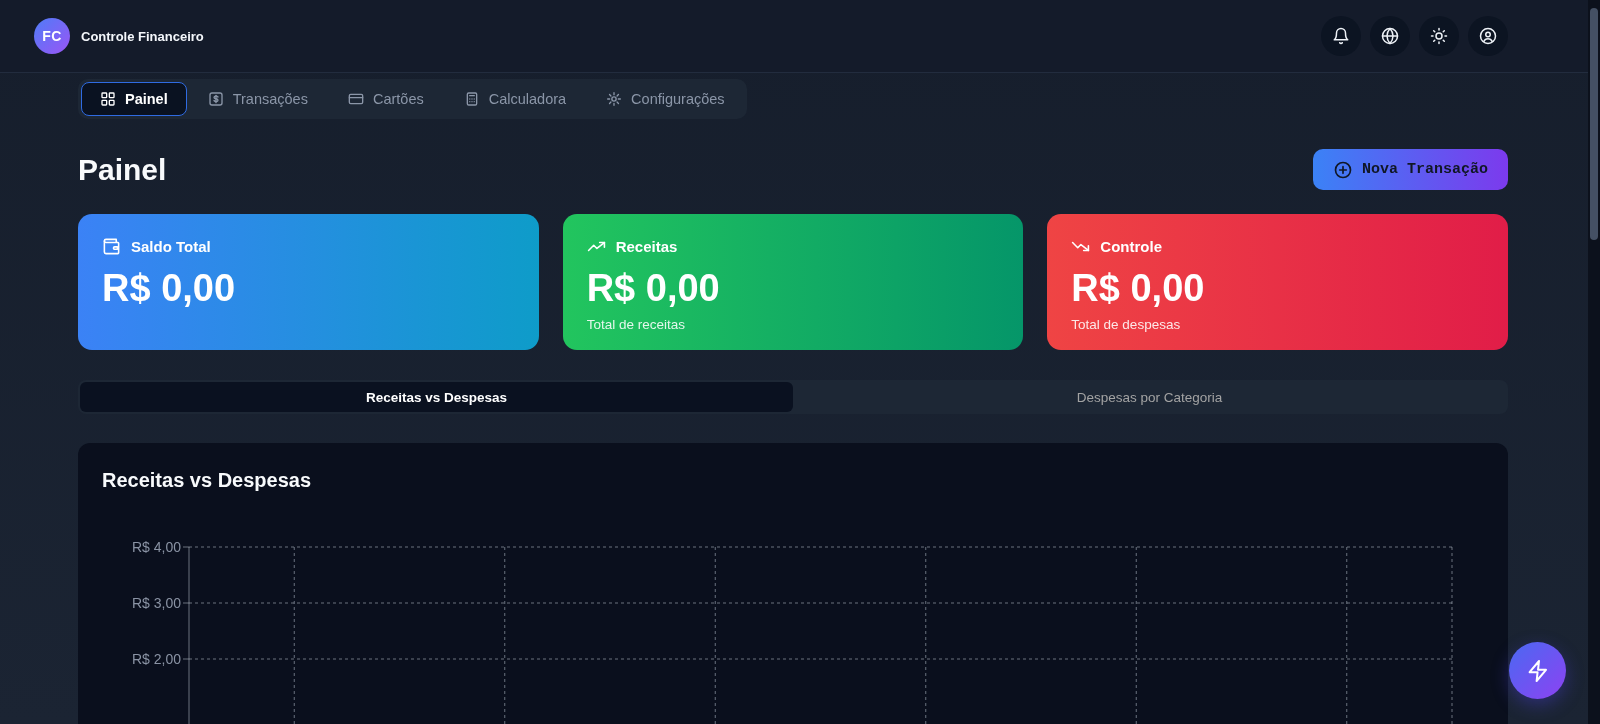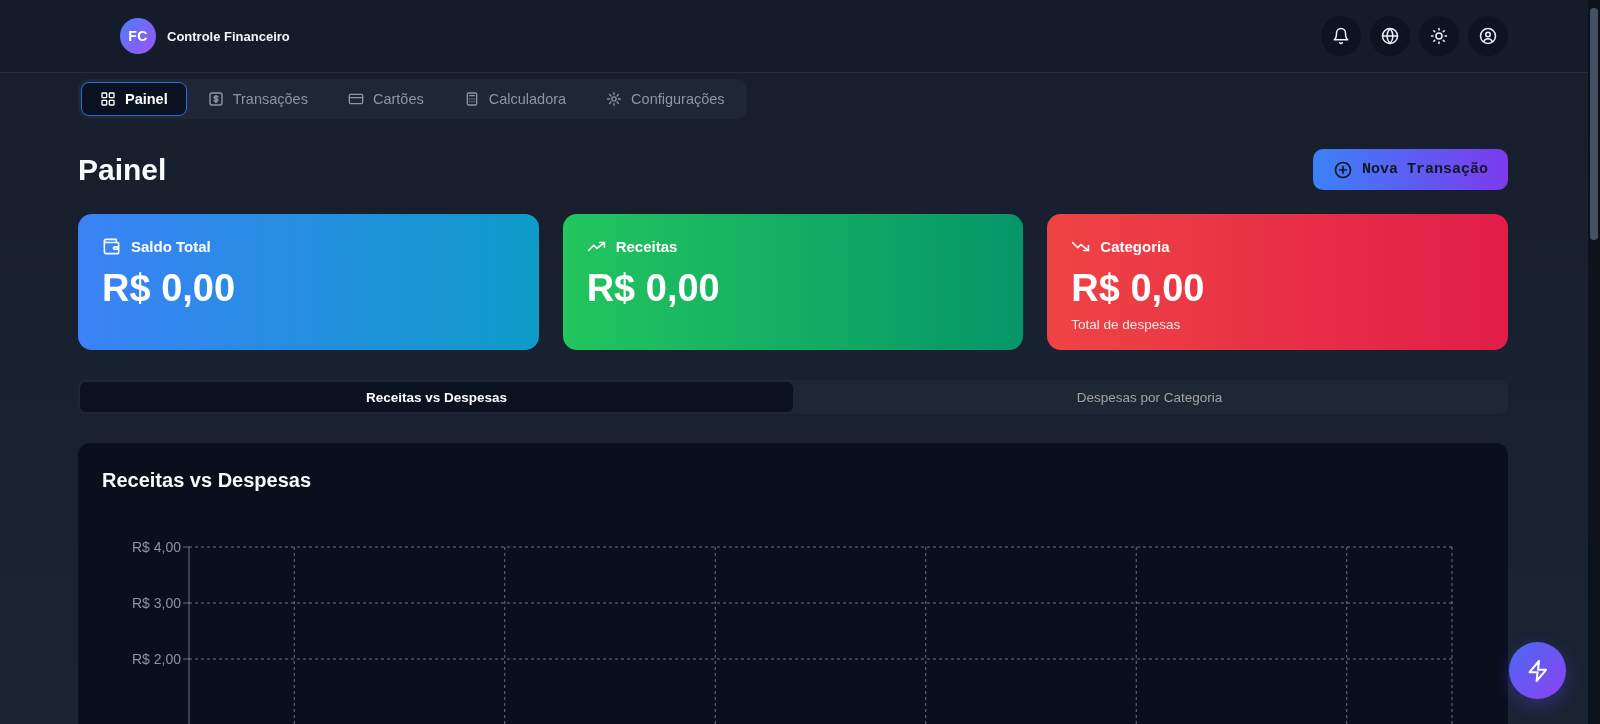--- a/index.html
+++ b/index.html
@@ -8,21 +8,21 @@
     font-family:"Liberation Sans", sans-serif;
     background:linear-gradient(180deg,#161e2c 0%, #1b2433 100%);
     color:#e5e9f0;
     position:relative;
   }
   svg.ic { display:block; }
 
   
   .header {
     height:73px; display:flex; align-items:center;
-    padding:0 92px 0 120px;
+    padding:0 92px 0 34px;
     background:#141b2a; border-bottom:1px solid #222c3e;
   }
   .brand-logo {
     width:36px; height:36px; border-radius:50%;
     background:linear-gradient(135deg,#4f7cf7,#9a55f5);
     display:flex; align-items:center; justify-content:center;
     color:#fff; font-weight:bold; font-size:14px; letter-spacing:.3px;
   }
   .app-title { margin-left:11px; font-size:13px; font-weight:bold; color:#f4f7fb; }
   .header-actions { margin-left:auto; display:flex; gap:9px; }
@@ -242,31 +242,32 @@
       <div class="card-head">
         <span>
           <svg class="ic" width="19" height="19" viewBox="0 0 24 24" fill="none" stroke="currentColor" stroke-width="2" stroke-linecap="round" stroke-linejoin="round">
             <path d="M2 17l6.5-6.5 4 4L22 7"></path>
               <path d="M16 7h6v6"></path>
           </svg>
         </span>
         <span>Receitas</span>
       </div>
       <div class="card-value">R$ 0,00</div>
+      <div class="card-caption">Total de receitas</div>
     </div>
 
     <div class="card" style="background: linear-gradient(90deg, rgb(239, 68, 68), rgb(225, 29, 72));">
       <div class="card-head">
         <span>
           <svg class="ic" width="19" height="19" viewBox="0 0 24 24" fill="none" stroke="currentColor" stroke-width="2" stroke-linecap="round" stroke-linejoin="round">
             <path d="M2 7l6.5 6.5 4-4L22 17"></path>
               <path d="M16 17h6v-6"></path>
           </svg>
         </span>
-        <span>Categoria</span>
+        <span>Controle</span>
       </div>
       <div class="card-value">R$ 0,00</div>
       <div class="card-caption">Total de despesas</div>
     </div>
   </div>
 
   
   <div class="switcher">
     <button class="switch-tab active">
       <span>Receitas vs Despesas</span>

